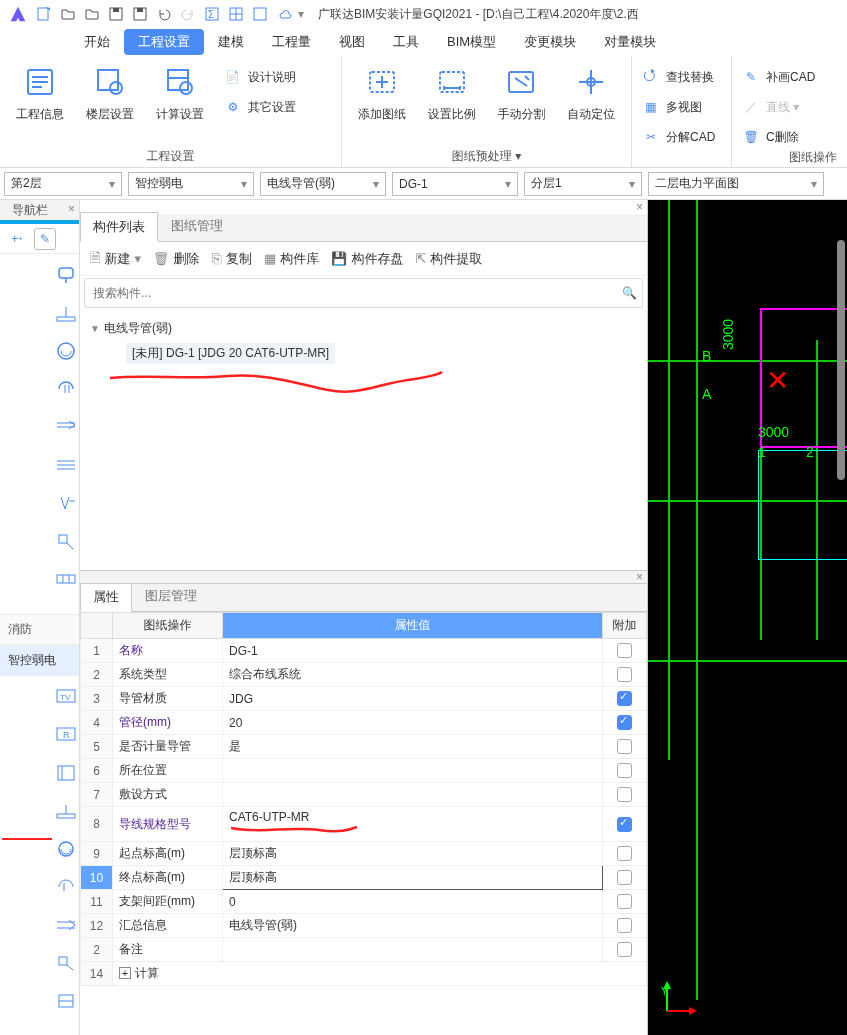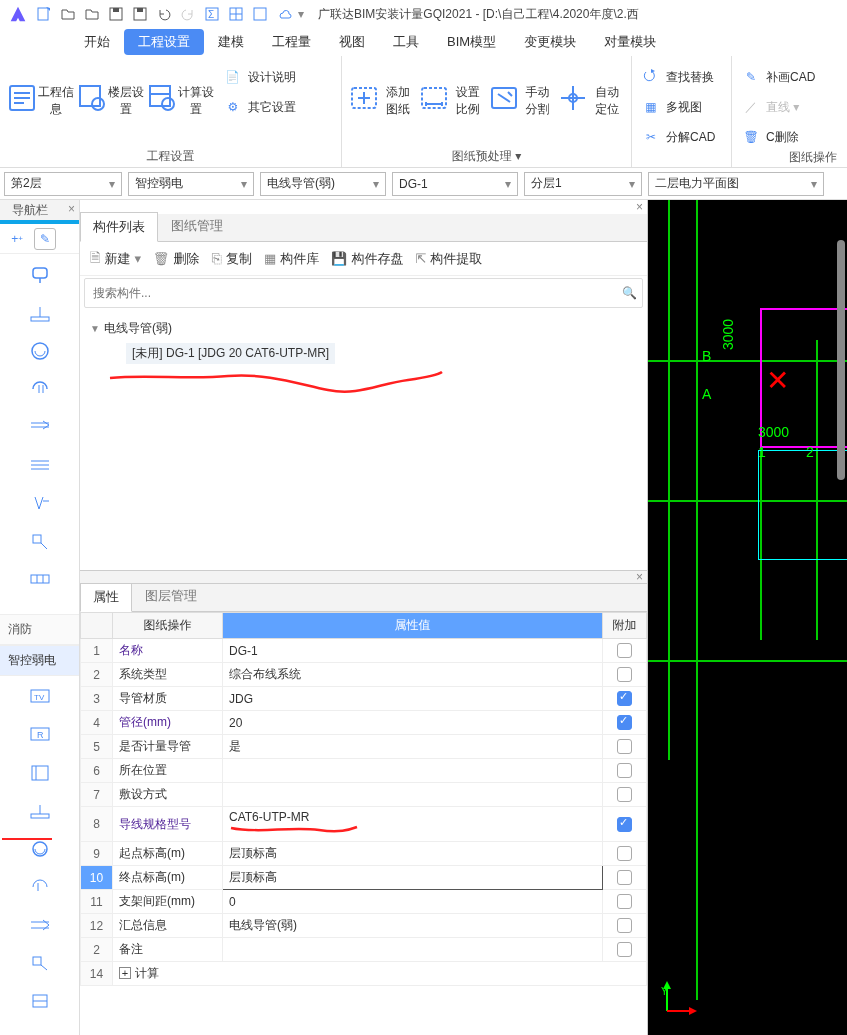--- a/index.html
+++ b/index.html
@@ -11,21 +11,21 @@
 .qat-icon { width: 24px; height: 24px; display: flex; align-items: center; justify-content: center; color: #555; }
 .title-text { margin-left: 12px; font-size: 12px; color: #444; white-space: nowrap; overflow: hidden; }
 
 .menu-bar { height: 28px; display: flex; align-items: center; gap: 0; padding-left: 70px; background: #fff; }
 .menu-item { padding: 4px 14px; font-size: 13px; color: #333; cursor: pointer; border-radius: 4px; }
 .menu-item.active { background: #4b8bf4; color: #fff; }
 
 .ribbon { height: 112px; display: flex; border-bottom: 1px solid #ddd; background: #fff; }
 .ribbon-group { display: flex; flex-direction: column; border-right: 1px solid #e0e0e0; padding: 4px 6px 0 6px; }
 .ribbon-row { display: flex; flex: 1; align-items: flex-start; gap: 2px; }
-.ribbon-big { width: 68px; height: 78px; display: flex; flex-direction: row; align-items: center; justify-content: flex-start; padding-top: 4px; color: #333; cursor: pointer; }
+.ribbon-big { width: 68px; height: 78px; display: flex; flex-direction: column; align-items: center; justify-content: flex-start; padding-top: 4px; color: #333; cursor: pointer; }
 .ribbon-big .icn { width: 36px; height: 36px; display: flex; align-items: center; justify-content: center; color: #4b8bf4; margin-bottom: 6px; }
 .ribbon-big .lbl { font-size: 12px; text-align: center; }
 .ribbon-small-col { display: flex; flex-direction: column; gap: 8px; padding-top: 6px; }
 .ribbon-small { display: flex; align-items: center; gap: 6px; height: 22px; padding: 0 4px; cursor: pointer; font-size: 12px; color: #333; white-space: nowrap; }
 .ribbon-small .icn { width: 18px; height: 18px; display: flex; align-items: center; justify-content: center; color: #4b8bf4; }
 .ribbon-small.disabled { color: #bbb; }
 .ribbon-small.disabled .icn { color: #bbb; }
 .ribbon-caption { height: 22px; display: flex; align-items: center; justify-content: center; font-size: 12px; color: #555; }
 
 .combo-bar { height: 32px; display: flex; align-items: center; gap: 6px; padding: 2px 4px; border-bottom: 1px solid #ddd; }
@@ -33,21 +33,21 @@
 .combo .caret { margin-left: auto; color: #888; }
 
 .main-row { display: flex; height: calc(1035px - 28px - 28px - 112px - 32px); }
 
 .left-rail { width: 80px; border-right: 1px solid #ddd; display: flex; flex-direction: column; position: relative; }
 .left-rail-header { height: 24px; display: flex; align-items: center; background: #f3f3f3; border-bottom: 4px solid #0ea5e9; padding-left: 12px; font-size: 12px; color: #555; position: relative; }
 .left-rail-header .close { position: absolute; right: 4px; top: 2px; color: #888; cursor: pointer; }
 .rail-tools-row { height: 30px; display: flex; align-items: center; gap: 6px; padding-left: 6px; border-bottom: 1px solid #eee; }
 .rail-btn { width: 22px; height: 22px; border: 1px solid transparent; display: flex; align-items: center; justify-content: center; color: #4b8bf4; cursor: pointer; }
 .rail-btn.boxed { border-color: #bbb; border-radius: 3px; }
-.rail-icons { flex: 1; display: flex; flex-direction: column; align-items: center; gap: 16px; padding-top: 10px; overflow: hidden; }
+.rail-icons { flex: 1; display: flex; flex-direction: column; align-items: flex-end; gap: 16px; padding-top: 10px; overflow: hidden; }
 .rail-icon { width: 26px; height: 22px; color: #4b8bf4; cursor: pointer; display: flex; align-items: center; justify-content: center; }
 .rail-section-label { font-size: 12px; color: #555; padding: 6px 0; width: 100%; text-align: left; padding-left: 8px; border-top: 1px solid #eee; border-bottom: 1px solid #eee; background: #fafafa; }
 .rail-section-label.active { background: #e6efff; color: #333; }
 .red-underline { position: absolute; width: 50px; height: 2px; background: #ff2222; }
 
 .mid-col { width: 568px; display: flex; flex-direction: column; border-right: 1px solid #ccc; }
 .mid-close-row { height: 14px; position: relative; }
 .mid-close-row .x { position: absolute; right: 4px; top: 0; color: #888; font-size: 12px; cursor: pointer; }
 
 .tabs { height: 28px; display: flex; align-items: flex-end; background: #f3f3f3; border-bottom: 1px solid #ccc; }

